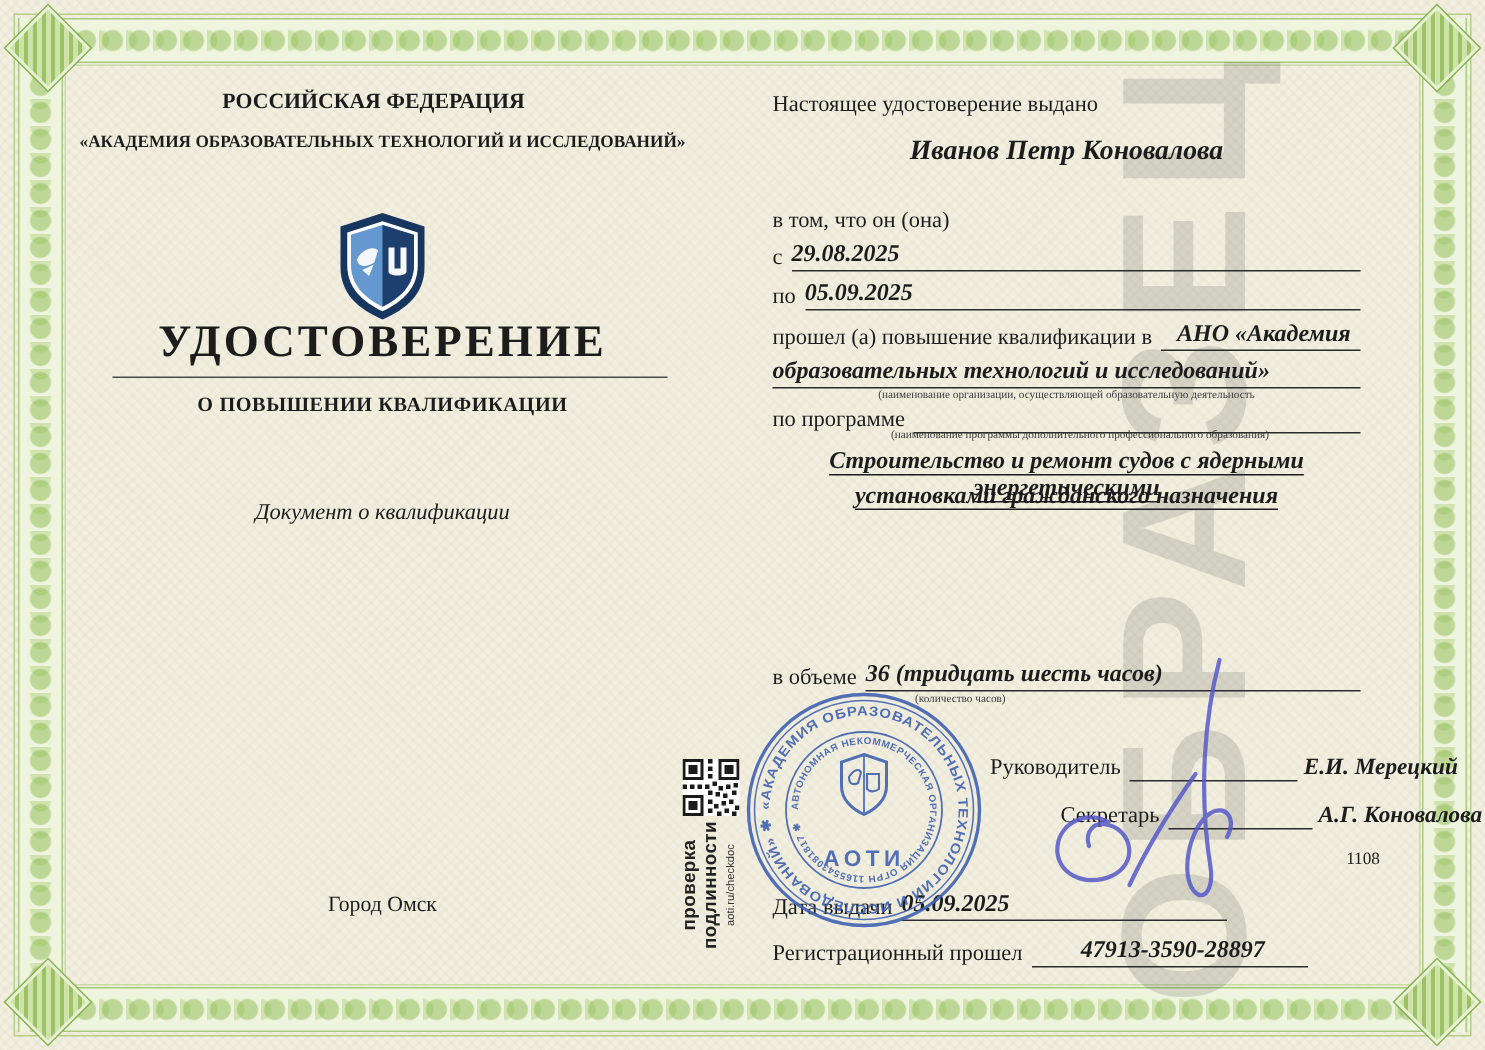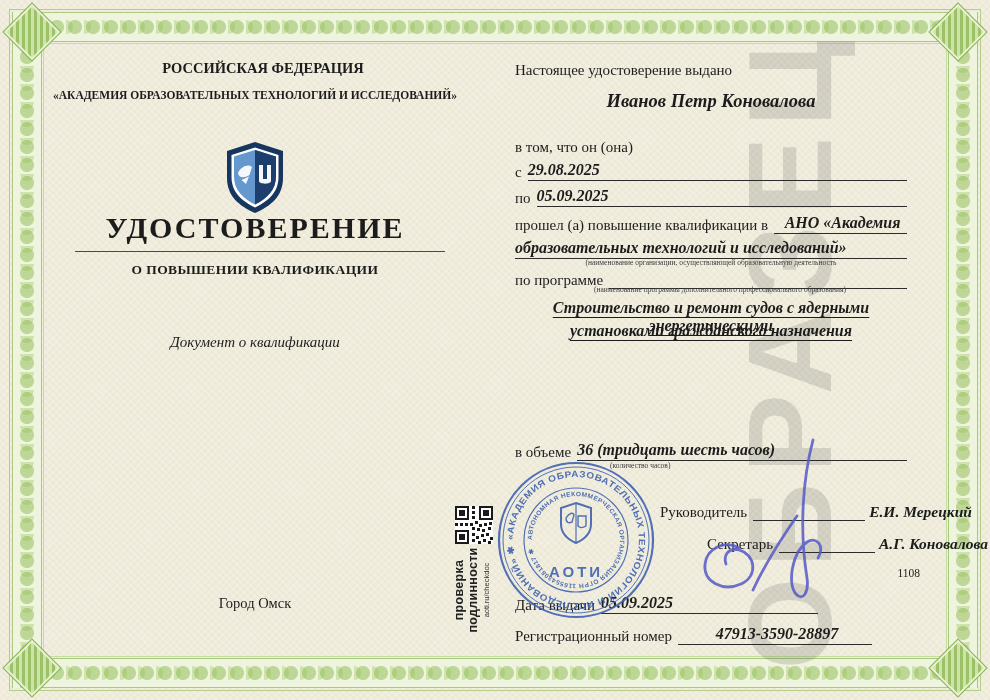--- a/index.html
+++ b/index.html
@@ -42,21 +42,21 @@
   .abs{position:absolute;z-index:2;}
   .ctr{text-align:center;}
   .lab{font-size:15px;white-space:nowrap;padding-right:6px;}
   .row{position:absolute;display:flex;align-items:flex-end;z-index:2;}
   .fill{flex:1;border-bottom:1px solid #2b2b2b;text-align:left;line-height:1.15;padding-bottom:1px;}
   .fill.left{text-align:center;padding-left:4px;}
   .val{font-style:italic;font-weight:bold;font-size:16px;}
   .cap{font-size:7.5px;color:#3b3b3b;z-index:2;position:absolute;}
   .uline{text-decoration:underline;text-underline-offset:4px;text-decoration-thickness:1px;}
   
-  .country{left:63px;top:60px;width:400px;font-weight:bold;font-size:14.5px;}
+  .country{left:49px;top:60px;width:400px;font-weight:bold;font-size:14.5px;}
   .orgname{left:40px;top:87px;width:430px;font-weight:bold;font-size:11.5px;line-height:1.45;}
   .title{left:55px;top:211px;width:400px;font-weight:bold;font-size:30px;letter-spacing:2px;}
   .titleline{left:75px;top:251px;width:370px;height:1px;background:#4a4a4a;}
   .subtitle{left:55px;top:262px;width:400px;font-weight:bold;font-size:13.5px;letter-spacing:.4px;}
   .doctype{left:55px;top:334px;width:400px;font-style:italic;font-size:15px;}
   .city{left:55px;top:595px;width:400px;font-size:14.5px;}
   
   .intro{left:515px;top:62px;font-size:15px;}
   .recipient{left:515px;top:91px;width:392px;font-weight:bold;font-style:italic;font-size:18.5px;}
   .statement{left:515px;top:139px;font-size:15px;}
@@ -158,21 +158,21 @@
     <span class="val" style="font-size:15.5px;padding-left:4px;">А.Г. Коновалова</span>
   </div>
 
   <div class="abs formnum">1108</div>
 
   <div class="row" style="left:515px;top:594px;width:303px;">
     <span class="lab">Дата выдачи</span>
     <span class="fill"><span class="val">05.09.2025</span></span>
   </div>
   <div class="row" style="left:515px;top:625px;width:357px;">
-    <span class="lab">Регистрационный номер</span>
+    <span class="lab">Регистрационный прошел</span>
     <span class="fill left"><span class="val">47913-3590-28897</span></span>
   </div>
 
   <svg class="stamp" width="168" height="168" viewBox="0 0 168 168">
     <g fill="none" stroke="#3f62b0">
       <circle cx="84" cy="84" r="77" stroke-width="2.2"></circle>
       <circle cx="84" cy="84" r="73" stroke-width="1"></circle>
       <circle cx="84" cy="84" r="52" stroke-width="1.2"></circle>
     </g>
     <defs>

